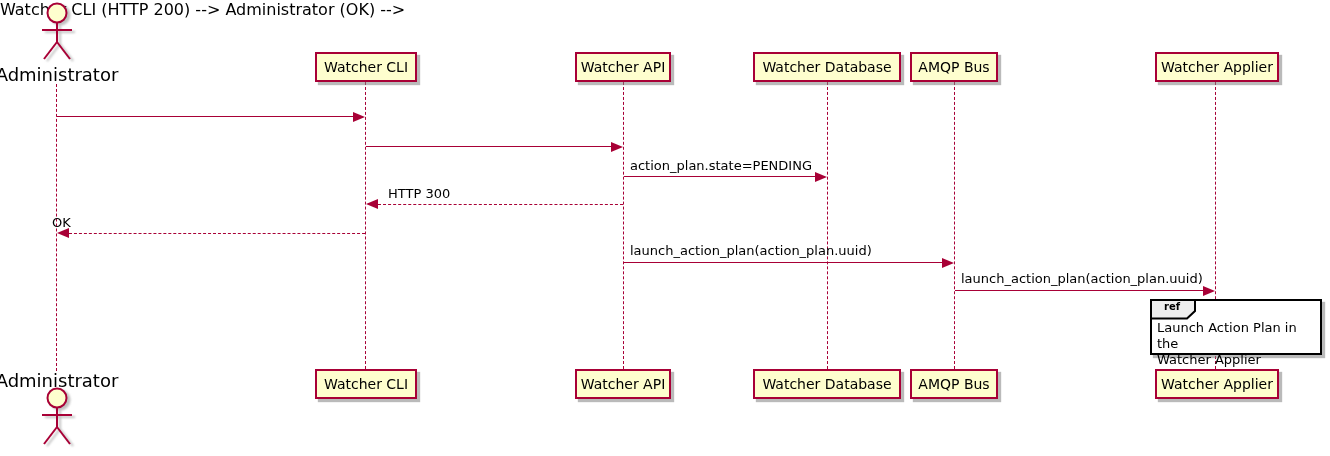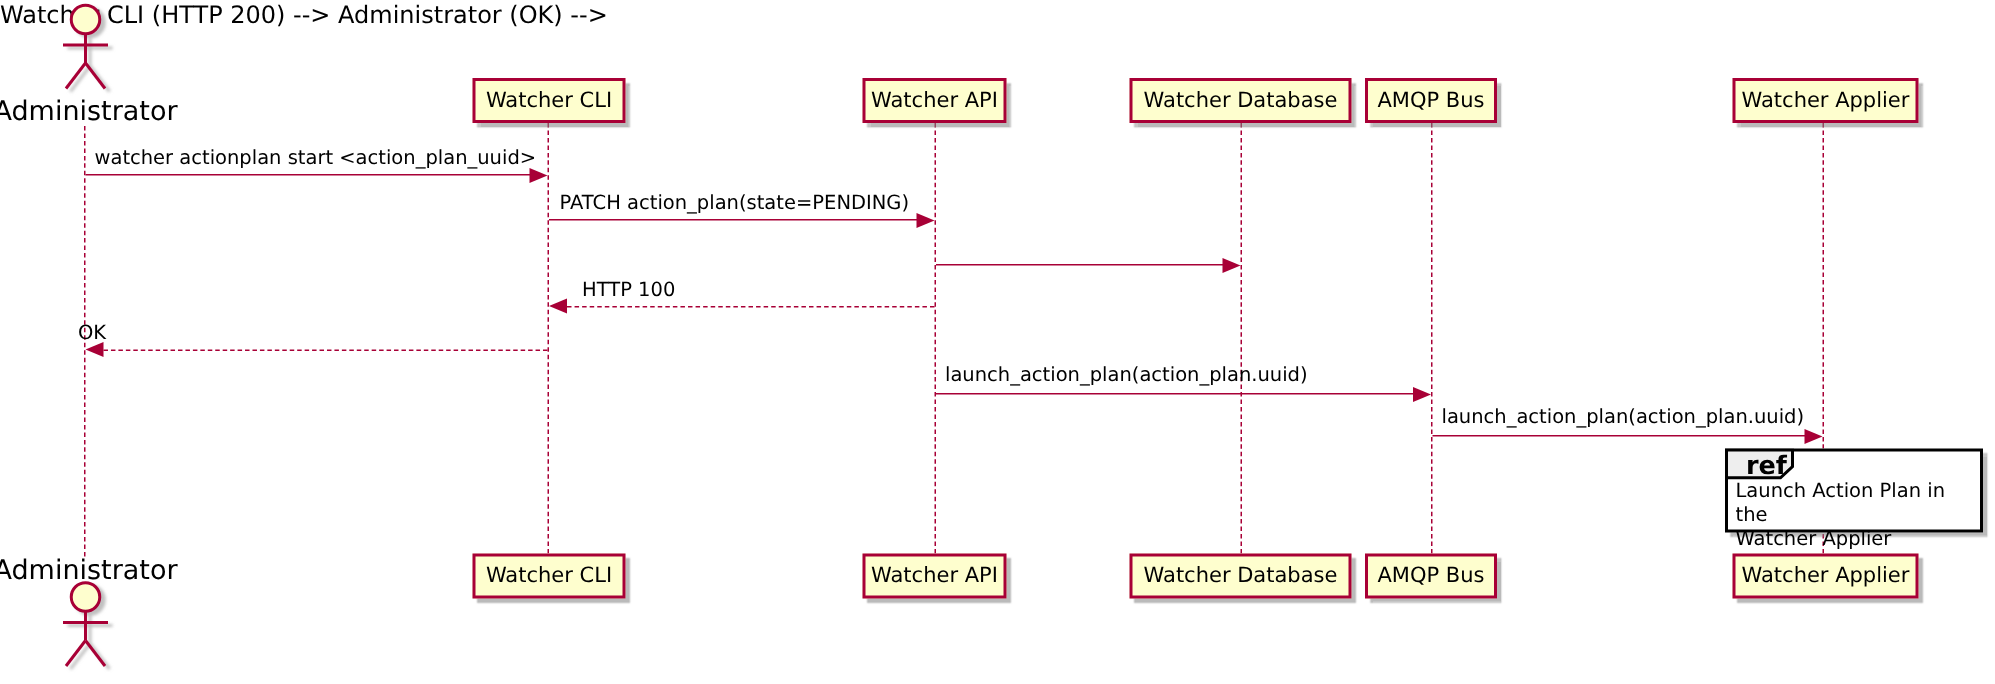--- a/index.html
+++ b/index.html
@@ -32,21 +32,21 @@
     border-top:5px solid transparent; border-bottom:5px solid transparent; z-index:3; }
   .arr.right { border-left:12px solid #A80036; }
   .arr.left  { border-right:12px solid #A80036; }
   .refbox {
     position:absolute; left:1150px; top:299px; width:168px; height:52px;
     background:#ffffff; border:2px solid #000; z-index:5;
     box-shadow:3px 3px 1px rgba(130,130,130,0.55);
   }
   .reftab-svg { position:absolute; left:-2px; top:-2px; }
   .reftab-label {
-    position:absolute; left:12px; top:0px; font-size:17px; font-weight:bold; z-index:6;
+    position:absolute; left:12px; top:0px; font-size:10px; font-weight:bold; z-index:6;
   }
   .ref-text {
     position:absolute; left:5px; top:19px; font-size:13px; line-height:16px;
     white-space:pre-line; z-index:6;
   }
 </style>
 </head>
 <body>
 
 <div class="canvas">
@@ -80,35 +80,34 @@
       <span>Watcher Database</span>
     </div>
   <div class="pbox" style="left:910px;top:52px;width:84px">
       <span>AMQP Bus</span>
     </div>
   <div class="pbox" style="left:1155px;top:52px;width:120px">
       <span>Watcher Applier</span>
     </div>
 
   
-  <div class="msg-label" style="left:63px;top:98px">watcher actionplan start &lt;action_plan_uuid&gt;</div>
   <div class="msg-line" style="left:57px;top:116px;width:297px"></div>
   <div class="arr right" style="left:353px;top:112px"></div>
 
   
-  <div class="msg-label" style="left:373px;top:128px">PATCH action_plan(state=PENDING)</div>
   <div class="msg-line" style="left:366px;top:146px;width:246px"></div>
   <div class="arr right" style="left:611px;top:142px"></div>
 
   
+  <div class="msg-label" style="left:630px;top:158px">action_plan.state=PENDING</div>
   <div class="msg-line" style="left:624px;top:176px;width:192px"></div>
   <div class="arr right" style="left:815px;top:172px"></div>
 
    Watcher CLI (HTTP 200) --&gt;
-  <div class="msg-label" style="left:388px;top:186px">HTTP 100</div>
+  <div class="msg-label" style="left:388px;top:186px">HTTP 300</div>
   <div class="msg-line dashed" style="left:378px;top:204px;width:245px"></div>
   <div class="arr left" style="left:366px;top:199px"></div>
 
    Administrator (OK) --&gt;
   <div class="msg-label" style="left:52px;top:215px">OK</div>
   <div class="msg-line dashed" style="left:69px;top:233px;width:296px"></div>
   <div class="arr left" style="left:57px;top:228px"></div>
 
   
   <div class="msg-label" style="left:630px;top:243px">launch_action_plan(action_plan.uuid)</div>

